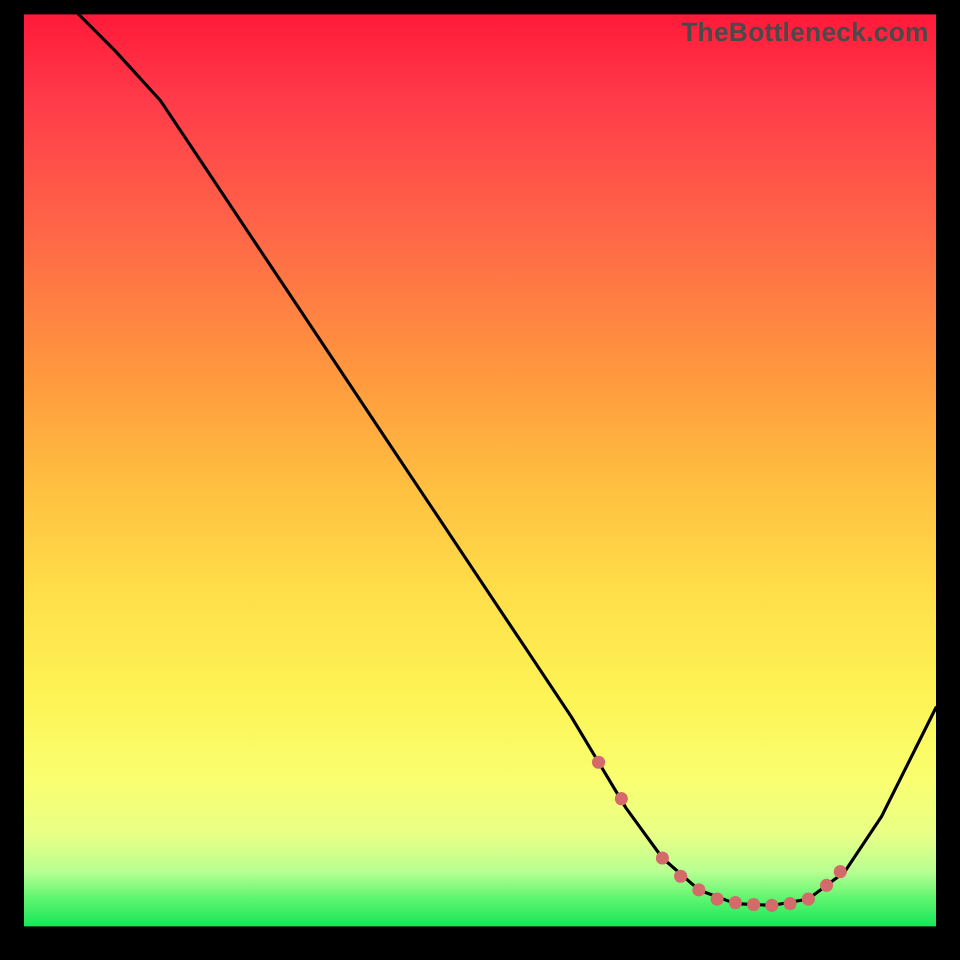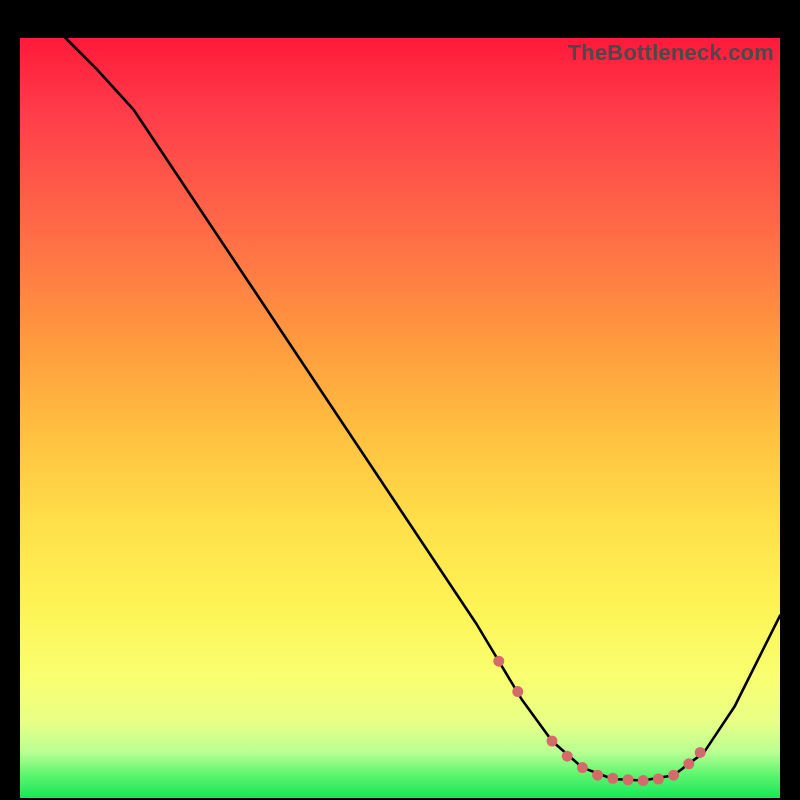--- a/index.html
+++ b/index.html
@@ -7,21 +7,21 @@
     padding: 0;
     width: 800px;
     height: 800px;
     background: #000;
     overflow: hidden;
     font-family: Arial, Helvetica, sans-serif;
   }
   .frame {
     position: absolute;
     left: 20px;
-    top: 38px;
+    top: 12px;
     width: 760px;
     height: 552px;
     background: #000;
   }
   .plot {
     position: absolute;
     left: 0;
     top: 0;
     width: 760px;
     height: 760px;

